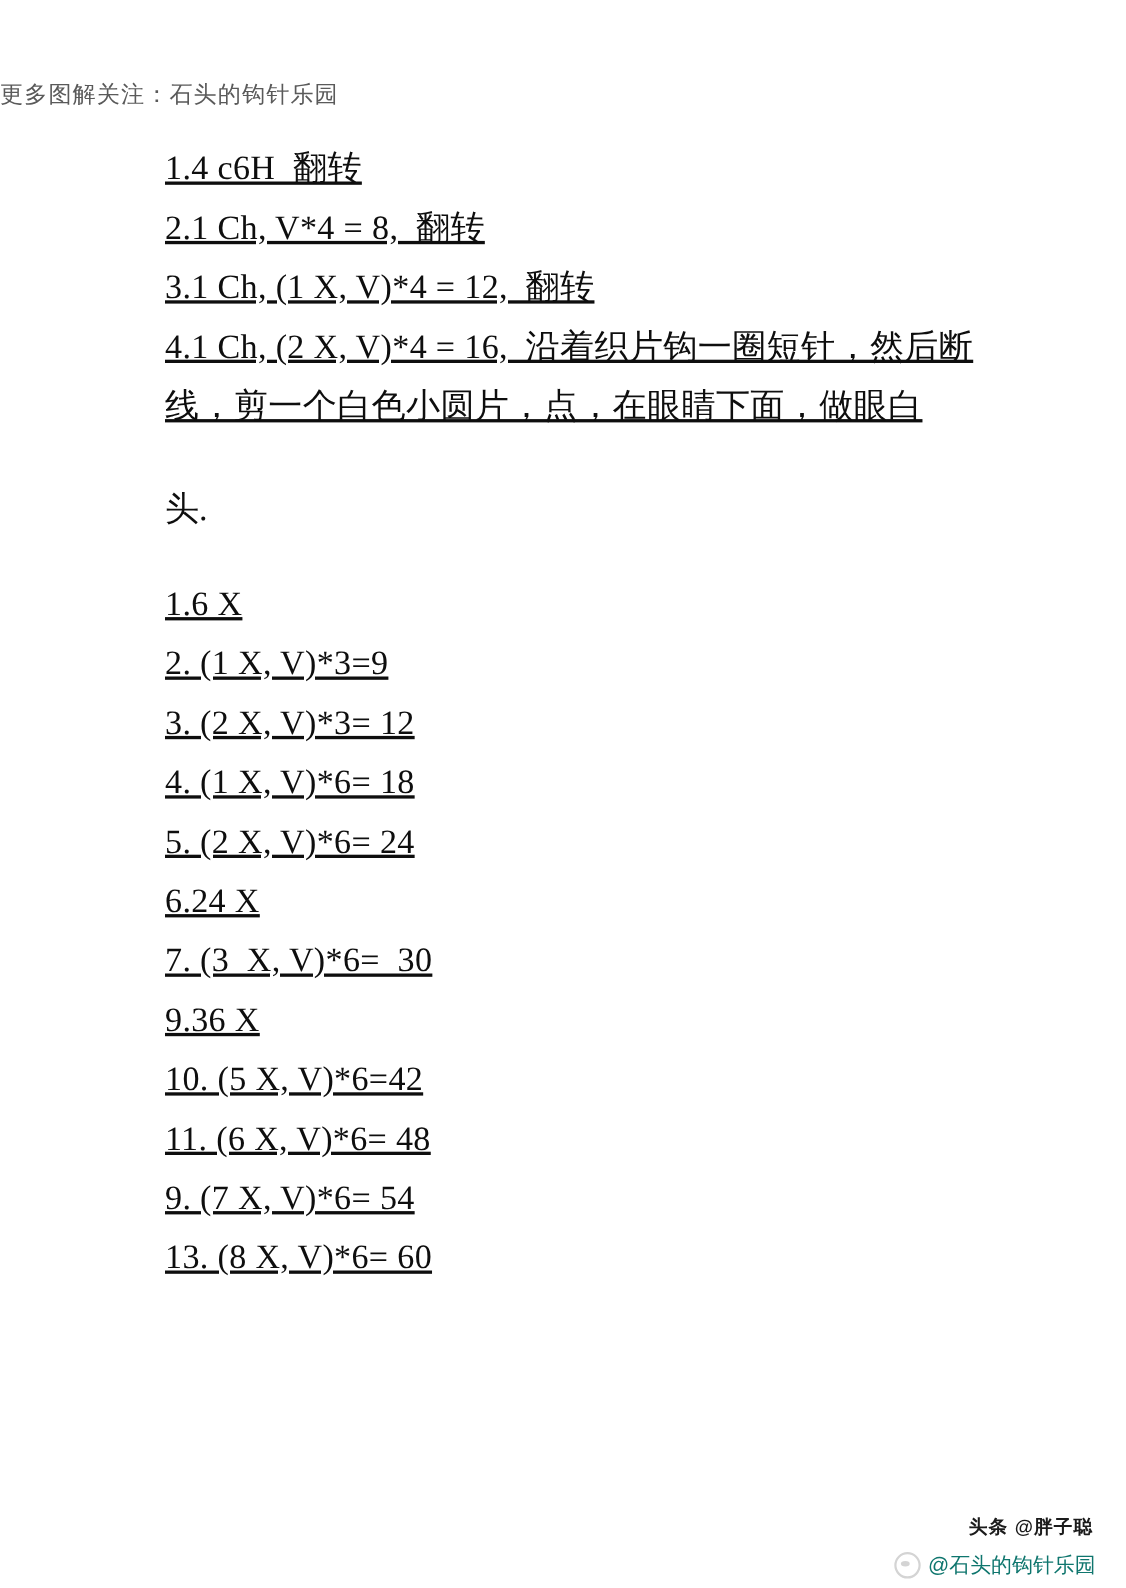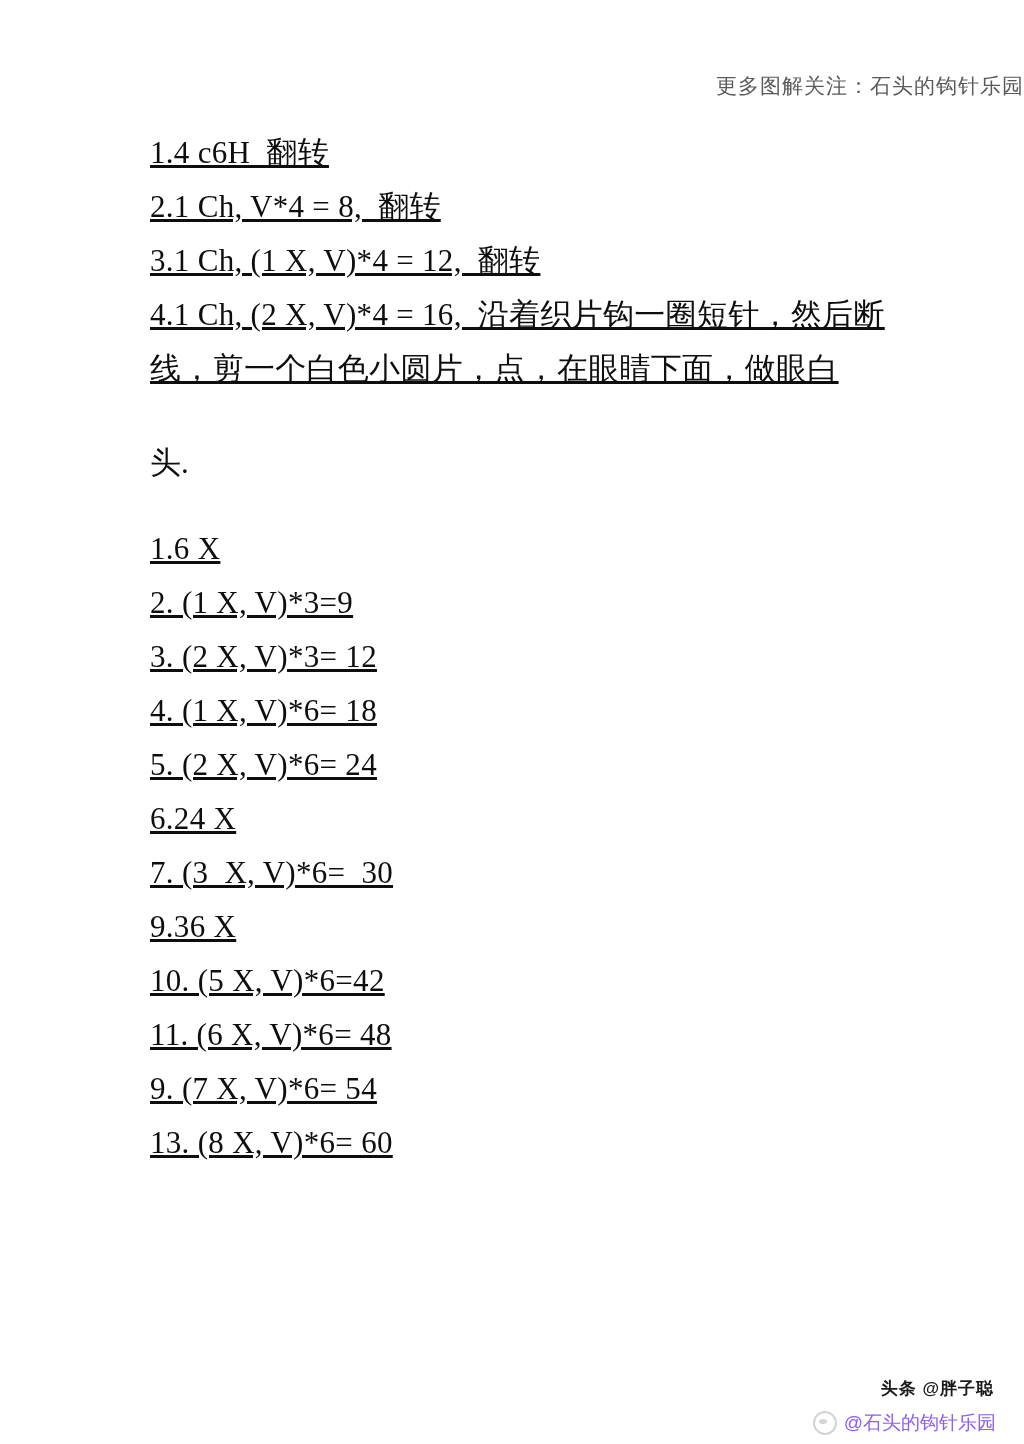--- a/index.html
+++ b/index.html
@@ -18,21 +18,21 @@
   .page {
     position: absolute;
     inset: 0;
     background: #ffffff;
   }
   .header {
     position: absolute;
     top: 72px;
     left: 0;
     width: 100%;
-    text-align: right;
+    text-align: left;
     font-family: "Liberation Sans", sans-serif;
     font-size: 21px;
     color: #5a5a5a;
     letter-spacing: 1px;
   }
   .content {
     position: absolute;
     top: 126px;
     left: 150px;
     width: 760px;
@@ -78,21 +78,21 @@
     display: flex;
     align-items: center;
     gap: 8px;
   }
   .watermark-sub {
     position: absolute;
     right: 28px;
     bottom: 8px;
     font-family: "Liberation Sans", sans-serif;
     font-size: 19px;
-    color: #8b5cf6;
+    color: #0f766e;
     display: flex;
     align-items: center;
     gap: 7px;
   }
   .weibo-icon {
     display: inline-block;
     width: 20px;
     height: 20px;
     border-radius: 50%;
     border: 2px solid #d4d4d4;

